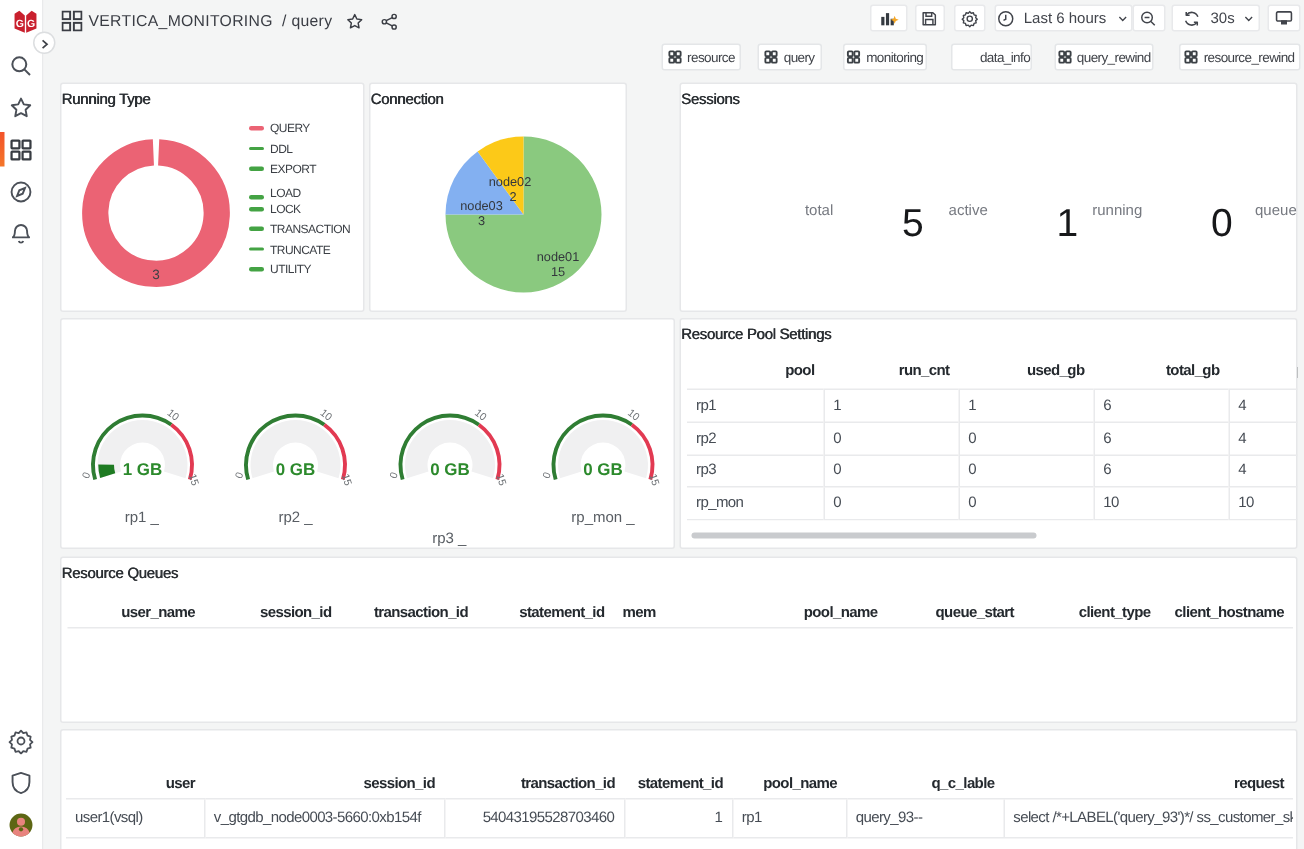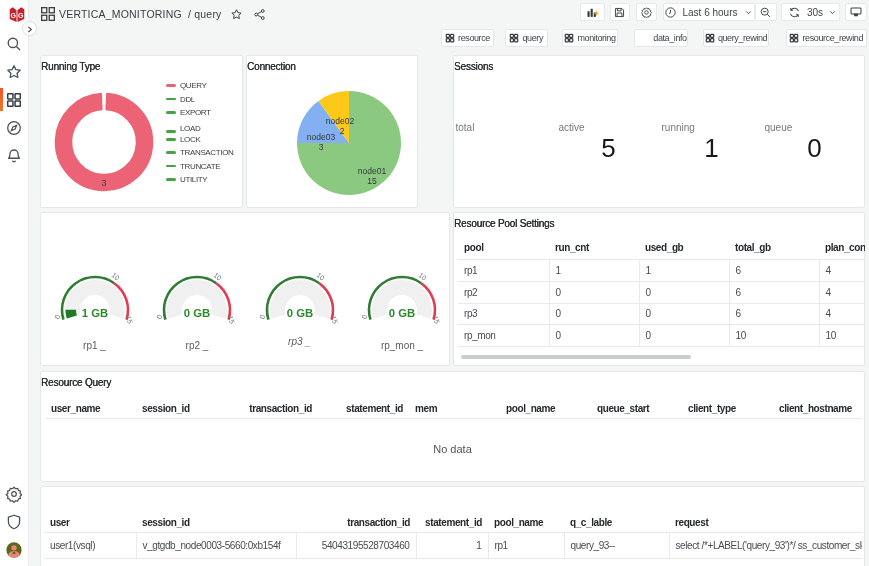--- a/index.html
+++ b/index.html
@@ -14,23 +14,23 @@
 #crumb { position:absolute; left:41px; top:6px; height:16px; display:flex; align-items:center; font-size:10.5px; color:#3a3d44; }
 #crumb svg { margin-right:4px; }
 #crumb .ttl { letter-spacing:0.2px; }
 #crumb .star { margin-left:8px; } #crumb .share { margin-left:6px; }
 .tbtn { position:absolute; top:3px; height:18px; white-space:nowrap; background:#fff; border:1px solid #e8e9eb; border-radius:2px; display:flex; align-items:center; justify-content:center; color:#41444b; font-size:10px; }
 #subbar .btn { position:absolute; top:29px; height:18px; background:#fff; border:1px solid #e4e6e8; border-radius:2px; display:flex; align-items:center; justify-content:center; font-size:9px; letter-spacing:-0.4px; color:#3f4248; }
 #subbar .btn svg { margin-right:3px; }
 .panel { position:absolute; background:#fff; border:1px solid #e6e7e9; border-radius:2px; }
 .ptitle { position:absolute; top:5px; left:0; right:0; text-align:left; font-size:10px; letter-spacing:-0.2px; font-weight:500; color:#2b2f33; text-shadow:0.35px 0 0 #2b2f33; }
 table.gtab { border-collapse:collapse; table-layout:fixed; font-size:10px; letter-spacing:-0.4px; color:#464c54; }
-table.gtab th { font-weight:bold; text-align:left; padding:0 6px; color:#24292e; white-space:nowrap; overflow:hidden; }
+table.gtab th { font-weight:bold; text-align:right; padding:0 6px; color:#24292e; white-space:nowrap; overflow:hidden; }
 table.gtab td { padding:0 6px; white-space:nowrap; overflow:hidden; }
-.statlabel { position:absolute; font-size:10px; color:#767980; text-align:left; width:100px; }
+.statlabel { position:absolute; font-size:10px; color:#767980; text-align:right; width:100px;margin-top:13px; }
 .statnum { position:absolute; font-size:26px; font-weight:400; color:#17181a; text-align:center; width:100px; }
 .gaugelbl { position:absolute; font-size:10px; color:#585d63; text-align:center; width:100px; }
 </style>
 </head>
 <body>
 
 <div id="sidebar">
   <div class="activebar"></div>
   <div id="logo">
     <svg width="20" height="20" viewBox="0 0 20 20">
@@ -288,21 +288,21 @@
     <path d="M-28.69,8.77 A30,30 0 1 1 28.69,8.77 L14.34,4.39 A15,15 0 1 0 -14.34,4.39 Z" fill="#f0f0f1"></path>
     <path d="M-31.56,9.65 A33,33 0 0 1 19.24,-26.81" fill="none" stroke="#2f7d33" stroke-width="2.6"></path>
     <path d="M19.24,-26.81 A33,33 0 0 1 31.56,9.65" fill="none" stroke="#e23a52" stroke-width="2.6"></path>
     <text x="0" y="6.8" font-size="11.3" font-weight="bold" fill="#2c8a2c" text-anchor="middle" font-family="Liberation Sans">0 GB</text>
     <text x="-36" y="9.5" font-size="7" fill="#6e7276" transform="rotate(-70 -36 9.5)" font-family="Liberation Sans">0</text>
     <text x="16" y="-34" font-size="7" fill="#6e7276" transform="rotate(38 16 -34)" font-family="Liberation Sans">10</text>
     <text x="30.8" y="6.8" font-size="7" fill="#6e7276" transform="rotate(72 30.8 6.8)" font-family="Liberation Sans">15</text>
   </svg>
   <div class="gaugelbl" style="left:3.5px; top:126.5px;">rp1 _</div>
   <div class="gaugelbl" style="left:106px; top:126.5px;">rp2 _</div>
-  <div class="gaugelbl" style="left:208.5px; top:123px;font-style:italic;">rp3 _</div>
+  <div class="gaugelbl" style="left:208.5px; top:141px;">rp3 _</div>
   <div class="gaugelbl" style="left:311px; top:126.5px;">rp_mon _</div>
 </div>
 
 <div class="panel" style="left:453px; top:212px; width:412px; height:154px;">
   <div class="ptitle">Resource Pool Settings</div>
   <div style="position:absolute; left:4px; top:23px; width:407px; overflow:hidden;">
   <table class="gtab" style="width:453px;">
     <colgroup>
             <col style="width:91px">
             <col style="width:90px">
@@ -346,21 +346,21 @@
               <td class="vb">10</td>
               <td class="vb">10</td>
             </tr>
   </tbody>
         </table>
   </div>
   <div style="position:absolute; left:7px; top:142px; width:230px; height:4px; border-radius:2px; background:#c9cbce;"></div>
 </div>
 
 <div class="panel" style="left:40px; top:371px; width:825px; height:111px;">
-  <div class="ptitle">Resource Query</div>
+  <div class="ptitle">Resource Queues</div>
   <table class="gtab" style="position:absolute; left:4px; top:26px; width:817px;">
     <colgroup>
           <col style="width:91px">
           <col style="width:91px">
           <col style="width:91px">
           <col style="width:91px">
           <col style="width:91px">
           <col style="width:91px">
           <col style="width:91px">
           <col style="width:91px">
@@ -374,21 +374,20 @@
             <th style="text-align:right">statement_id</th>
             <th style="text-align:left">mem</th>
             <th>pool_name</th>
             <th>queue_start</th>
             <th>client_type</th>
             <th>client_hostname</th>
           </tr>
   </tbody>
       </table>
   <div style="position:absolute; left:4px; top:46px; width:817px; border-top:1px solid #e9eaec;"></div>
-  <div style="position:absolute; left:0; right:0; top:71px; text-align:center; font-size:11px; color:#52545c;">No data</div>
 </div>
 
 <div class="panel" style="left:40px; top:486px; width:825px; height:110px;">
   <table class="gtab" id="rqtab" style="position:absolute; left:3px; top:26px; width:818px;">
     <colgroup>
           <col style="width:92px">
           <col style="width:160px">
           <col style="width:120px">
           <col style="width:72px">
           <col style="width:76px">

